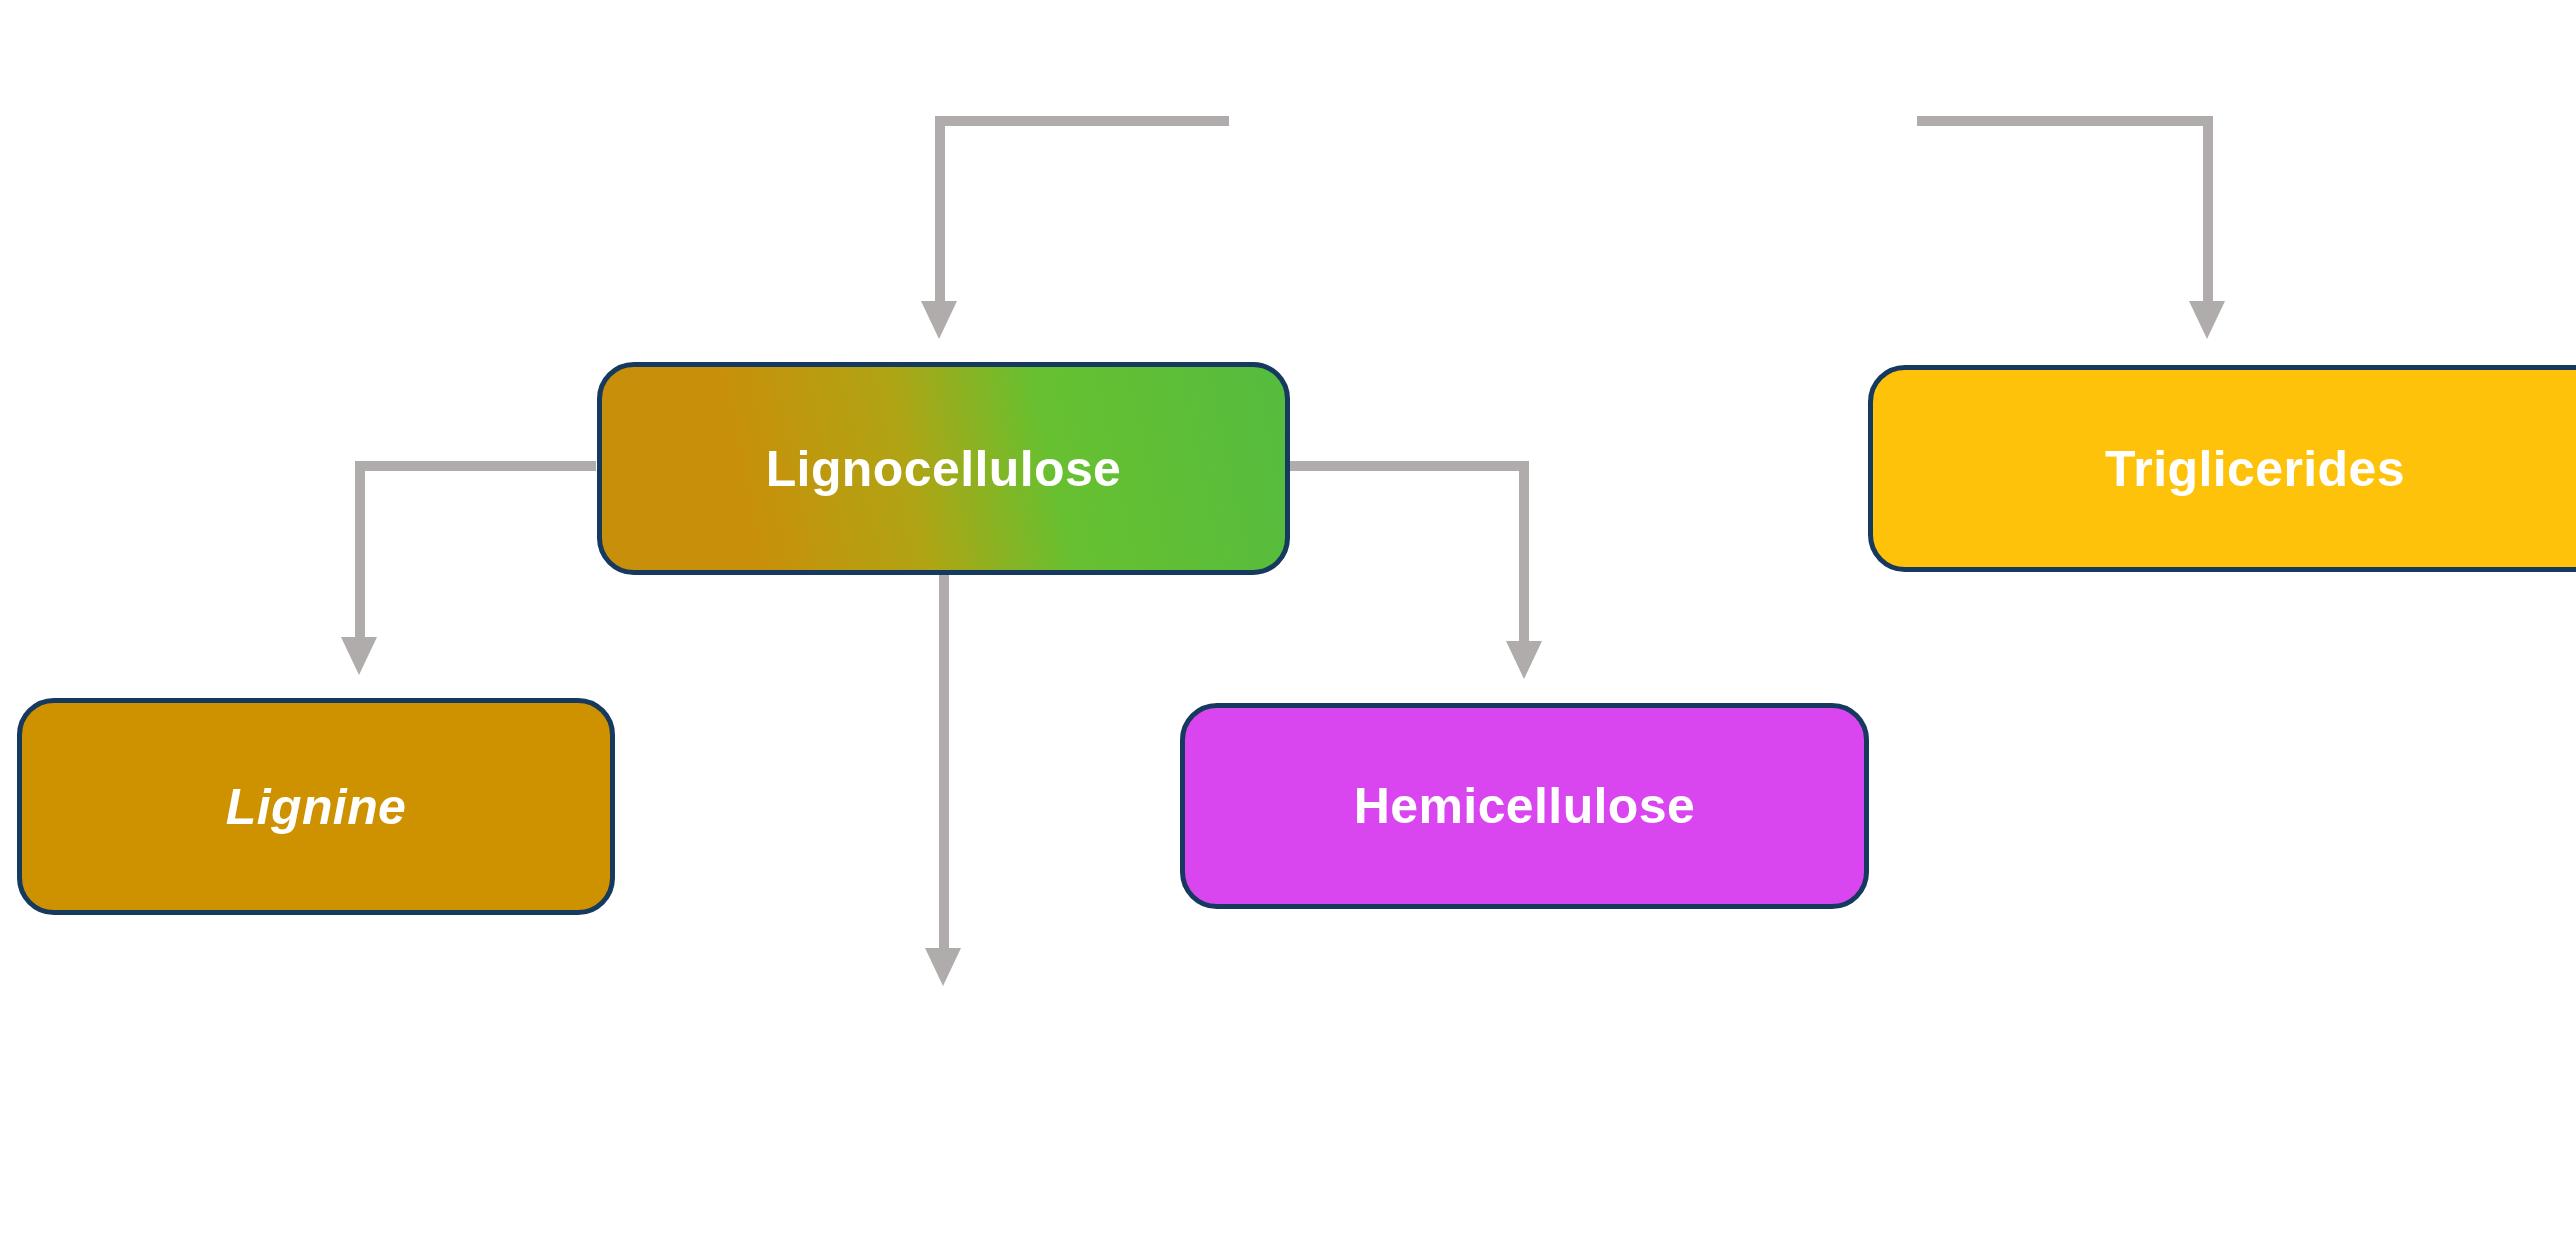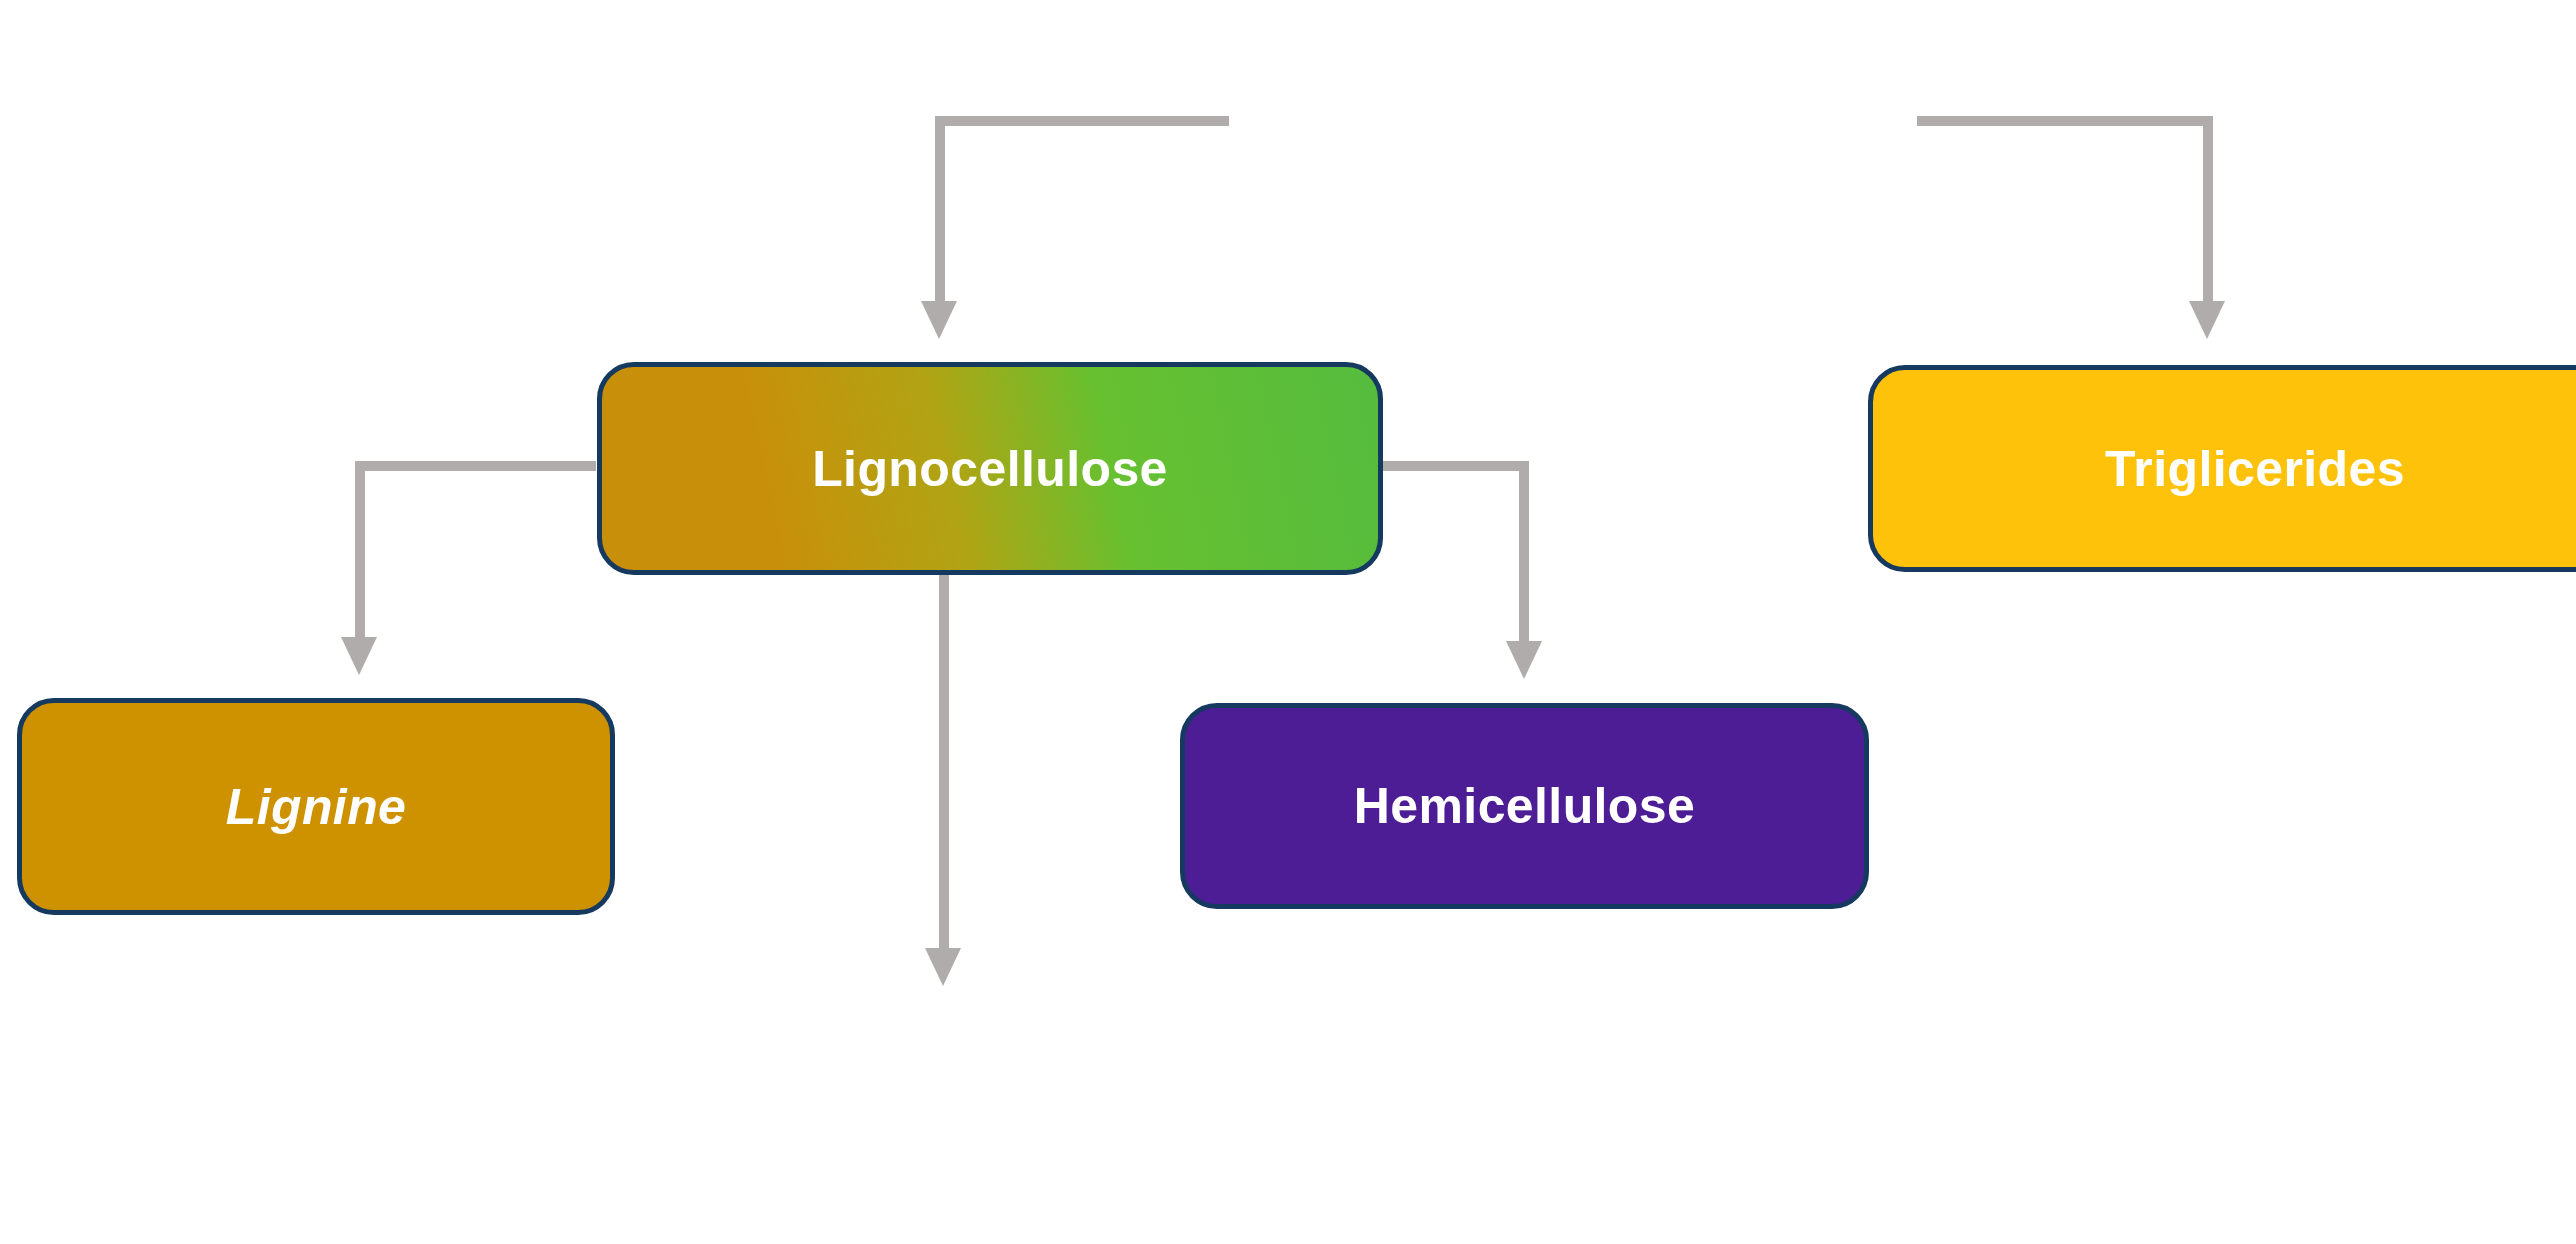--- a/index.html
+++ b/index.html
@@ -31,21 +31,21 @@
     font-size: 50px;
     line-height: 1;
     letter-spacing: 0.4px;
   }
   .node.title .label {
     font-size: 53px;
     letter-spacing: 0.8px;
   }
   
   #node-biomass       { left: 1229px; top: 11.2px;   width: 688px; height: 214px; }
-  #node-lignocellulose{ left: 597px;  top: 362px;  width: 786px; height: 213px; }
+  #node-lignocellulose{ left: 597px;  top: 362px;  width: 693px; height: 213px; }
   #node-triglicerides { left: 1868px; top: 365px;  width: 774px; height: 207px; }
   #node-lignine       { left: 17px;   top: 698px;  width: 598px; height: 217px; font-style: italic; }
   #node-hemicellulose { left: 1180px; top: 703px;  width: 689px; height: 206px; }
   #node-cellulose     { left: 597px;  top: 1010px; width: 693px; height: 214px; }
 
   .seg {
     position: absolute;
     background: var(--arrow-color, #AFACAB);
   }
   .head {
@@ -116,19 +116,19 @@
   </div>
 
   <div class="node" id="node-triglicerides" style="background-color: rgb(255, 194, 10);">
     <span class="label">Triglicerides</span>
   </div>
 
   <div class="node" id="node-lignine" style="background-color: rgb(206, 145, 0);">
     <span class="label">Lignine</span>
   </div>
 
-  <div class="node" id="node-hemicellulose" style="background-color: #4c1d95; text-align: right;">
+  <div class="node" id="node-hemicellulose" style="background-color: #d946ef; text-align: right;">
     <span class="label">Hemicellulose</span>
   </div>
 
 
 </div>
 
 
 </body></html>

